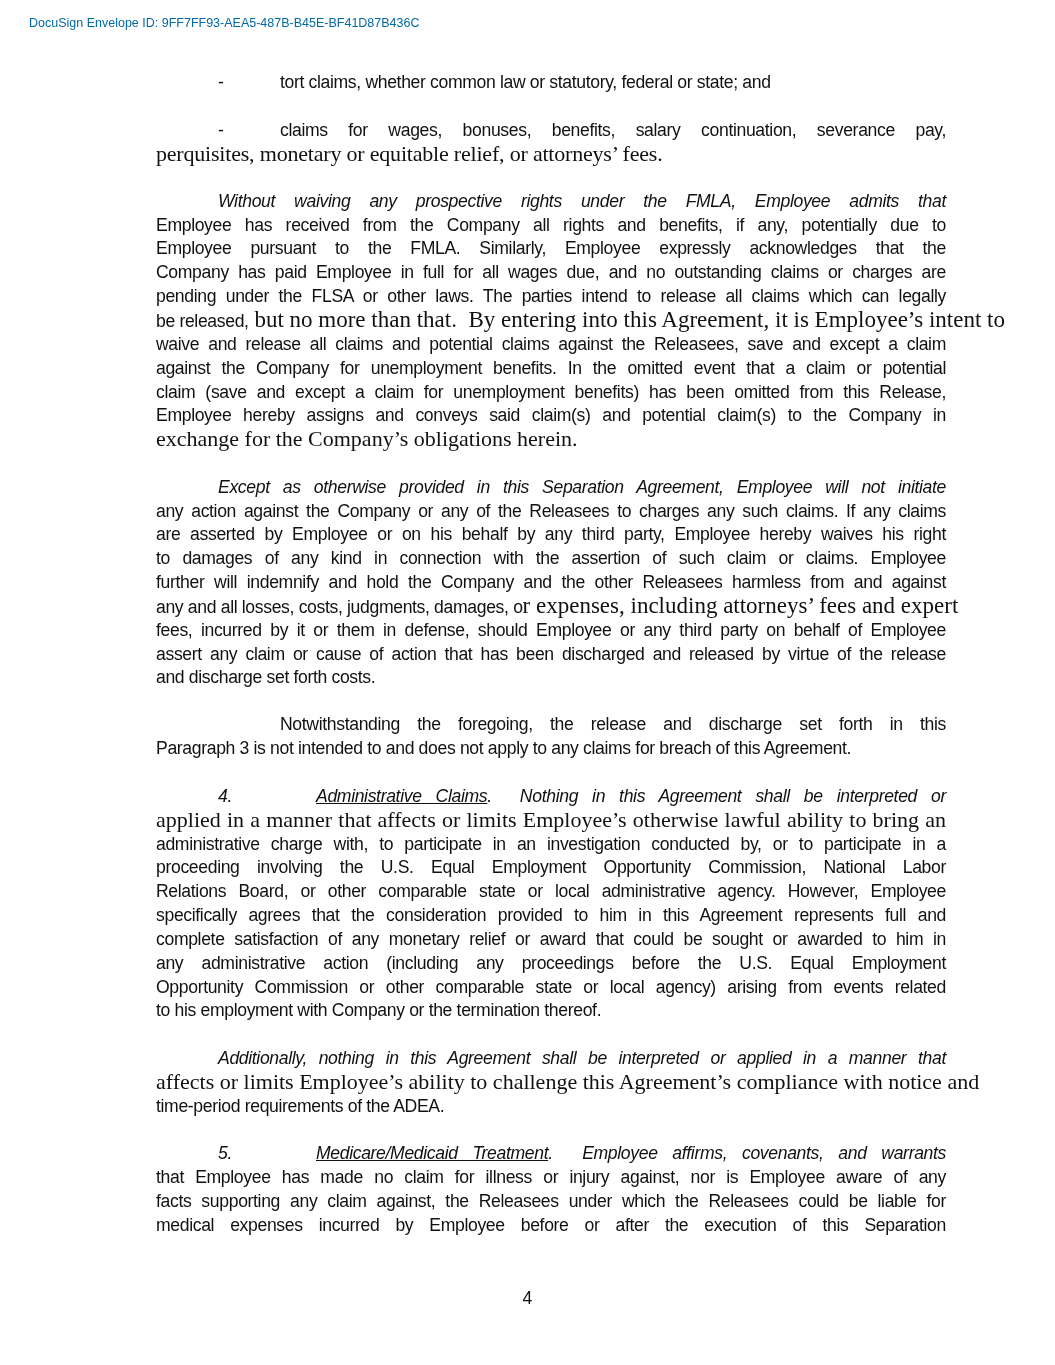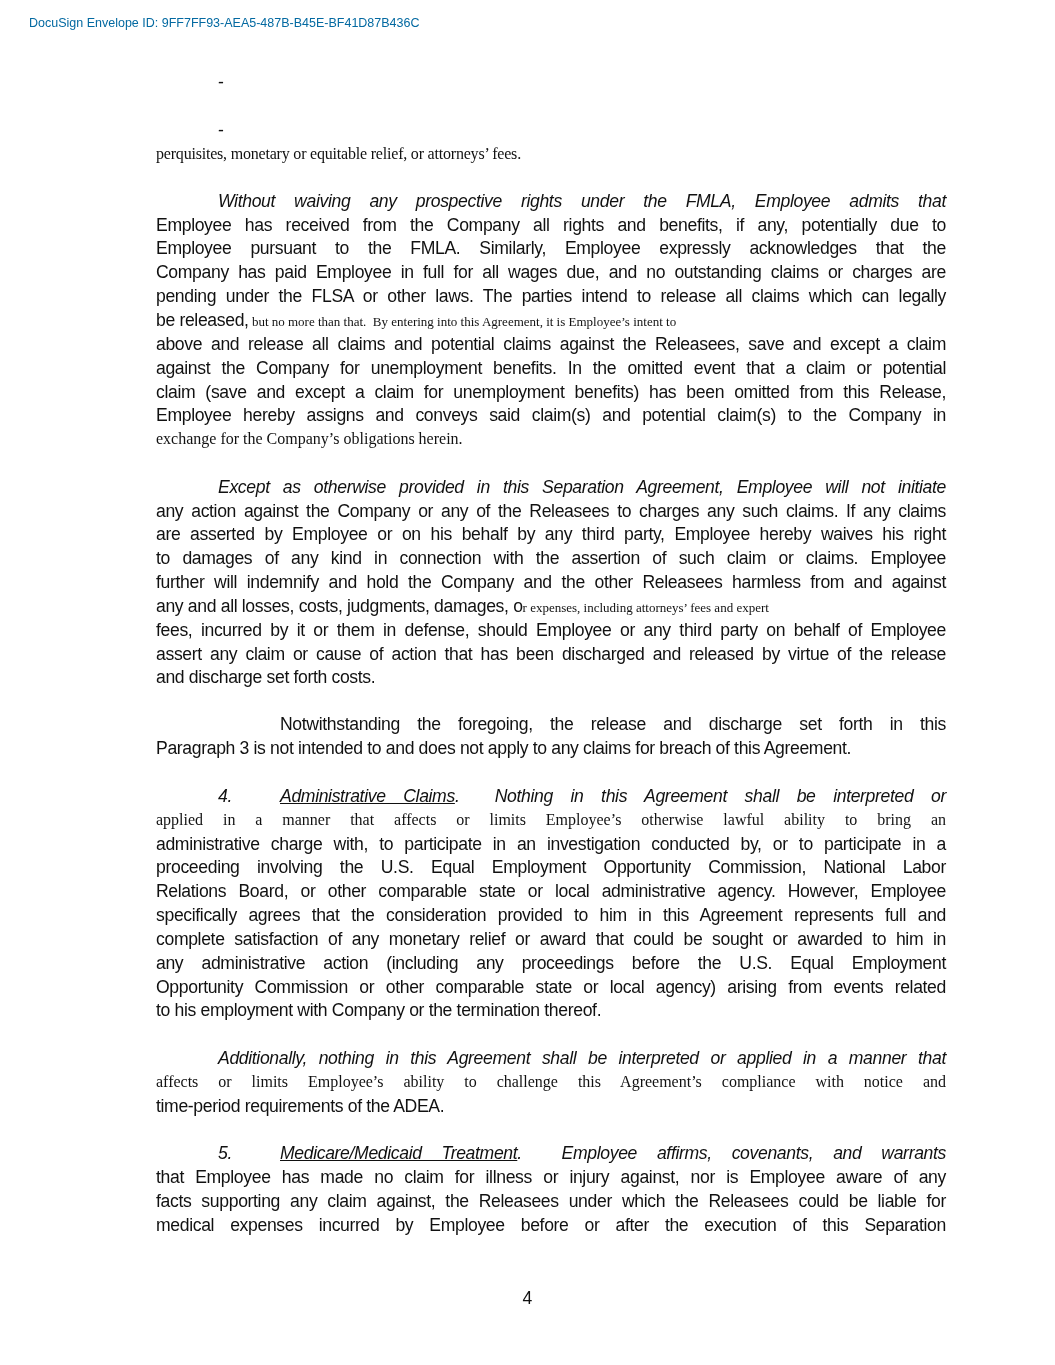--- a/index.html
+++ b/index.html
@@ -8,57 +8,59 @@
     position: absolute; left: 29px; top: 16px;
     font-family: "Liberation Sans", sans-serif; font-size: 12.5px; color: #0369a1;
   }
   .page { position: absolute; left: 156px; top: 0; width: 790px; }
   .ln {
     position: absolute; left: 0; width: 790px; height: 24px; line-height: 24px;
     font-family: "Liberation Sans", sans-serif; font-size: 17.6px;
     white-space: nowrap; letter-spacing: -0.35px;
   }
   .ln.j { text-align: justify; text-align-last: justify; }
-  .ser { font-family: "Liberation Serif", serif; font-size: 13px; letter-spacing: 0; }
-  .ln.serif { font-family: "Liberation Serif", serif; font-size: 16px; letter-spacing: 0; }
+  .ser { font-family: "Liberation Serif", serif; font-size: 23px; letter-spacing: 0; }
+  .ln.serif { font-family: "Liberation Serif", serif; font-size: 22px; letter-spacing: 0; }
   .ind1 { padding-left: 62px; box-sizing: border-box; font-style: italic; }
   .ind2 { padding-left: 124px; box-sizing: border-box; }
   .dash { position: absolute; left: 62px; }
   .after-dash { position: absolute; left: 124px; right: 0; }
-  .u { text-decoration: underline; }
+  .u { text-decoration: underline; margin-left: 36px; }
   .num { display: inline-block; width: 62px; }
   .pagenum {
     position: absolute; left: 0; width: 1055px; top: 1288px; text-align: center;
     font-family: "Liberation Sans", sans-serif; font-size: 17.6px;
   }
 </style>
 </head>
 <body>
 
 <div class="envelope">DocuSign Envelope ID: 9FF7FF93-AEA5-487B-B45E-BF41D87B436C</div>
 
 <div class="page">
 
   <div class="ln" style="top:70px">
     <span class="dash">-</span>
+    <span class="after-dash">tort claims, whether common law or statutory, federal or state; and</span>
   </div>
 
   <div class="ln" style="top:118px">
     <span class="dash">-</span>
+    <span class="after-dash" style="text-align:justify;text-align-last:justify;display:block">claims for wages, bonuses, benefits, salary continuation, severance pay,</span>
   </div>
   <div class="ln serif" style="top:142px; letter-spacing:-0.2px"><span>perquisites, monetary or equitable relief, or attorneys’ fees.</span></div>
 
   <div>
     <div class="ln j ind1" style="top:189px">Without waiving any prospective rights under the FMLA, Employee admits that</div>
     <div class="ln j" style="top:213px">Employee has received from the Company all rights and benefits, if any, potentially due to</div>
     <div class="ln j" style="top:236px">Employee pursuant to the FMLA.  Similarly, Employee expressly acknowledges that the</div>
     <div class="ln j" style="top:260px">Company has paid Employee in full for all wages due, and no outstanding claims or charges are</div>
     <div class="ln j" style="top:284px">pending under the FLSA or other laws.  The parties intend to release all claims which can legally</div>
     <div class="ln" style="top:308px"><span>be released,</span><span class="ser" style="white-space:pre"> but no more than that.  By entering into this Agreement, it is Employee’s intent to</span></div>
-    <div class="ln j" style="top:332px">above and release all claims and potential claims against the Releasees, save and except a claim</div>
+    <div class="ln j" style="top:332px">waive and release all claims and potential claims against the Releasees, save and except a claim</div>
     <div class="ln j" style="top:356px">against the Company for unemployment benefits.  In the omitted event that a claim or potential</div>
     <div class="ln j" style="top:380px">claim (save and except a claim for unemployment benefits) has been omitted from this Release,</div>
     <div class="ln j" style="top:403px">Employee hereby assigns and conveys said claim(s) and potential claim(s) to the Company in</div>
     <div class="ln serif" style="top:427px">exchange for the Company’s obligations herein.</div>
   </div>
 
   <div>
     <div class="ln j ind1" style="top:475px">Except as otherwise provided in this Separation Agreement, Employee will not initiate</div>
     <div class="ln j" style="top:499px">any action against the Company or any of the Releasees to charges any such claims.  If any claims</div>
     <div class="ln j" style="top:522px">are asserted by Employee or on his behalf by any third party, Employee hereby waives his right</div>

